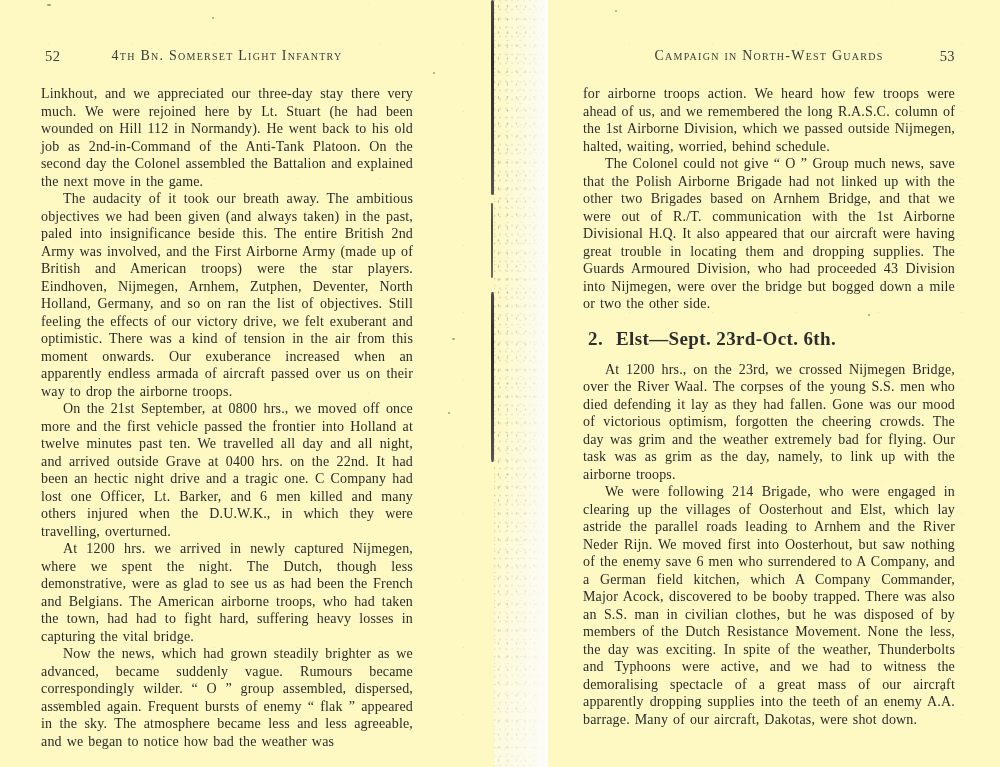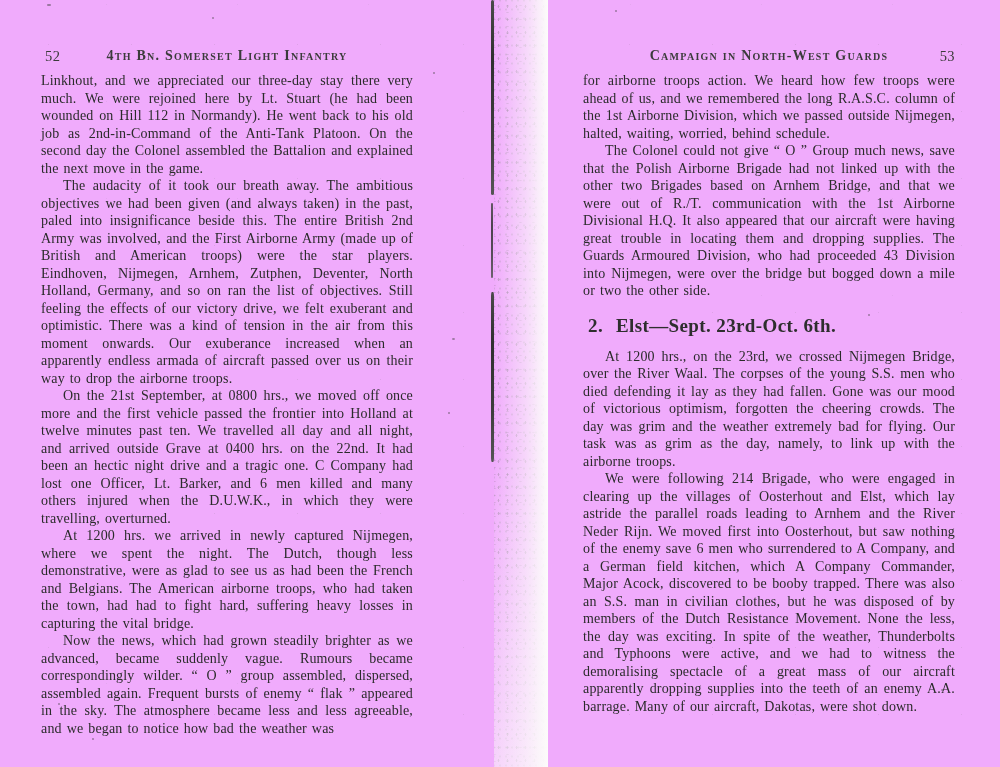--- a/index.html
+++ b/index.html
@@ -5,21 +5,21 @@
   html, body { margin: 0; padding: 0; }
   body {
     width: 1000px; height: 767px;
     background: #fdfdfc;
     font-family: "Liberation Serif", "DejaVu Serif", serif;
     position: relative;
     overflow: hidden;
   }
   .scan {
     position: absolute; inset: 0;
-    background: #f0abfc;
+    background: #fef9c3;
   }
   
   .scan::before {
     content: ""; position: absolute; inset: 0; pointer-events: none;
     background-image:
       radial-gradient(rgba(110,110,110,0.55) 0.5px, transparent 1px),
       radial-gradient(rgba(140,140,140,0.45) 0.4px, transparent 0.9px);
     background-size: 83px 67px, 131px 97px;
     background-position: 7px 11px, 41px 53px;
     opacity: 0.25;
@@ -31,26 +31,25 @@
   .page-left  { left: 41px;  }
   .page-right { left: 583px; }
   .running-head {
     position: relative; height: 22px;
     font-size: 14px; color: #3b3b3b;
   }
   .running-title {
     position: absolute; left: 0; right: 0; text-align: center;
     font-variant: small-caps; letter-spacing: 0.09em;
     white-space: nowrap;
-    font-weight: bold;
   }
   .pgnum { position: absolute; top: 0; font-size: 14.5px; letter-spacing: 0.03em; }
   .pgnum-left  { left: 4px; }
   .pgnum-right { right: 0; }
-  .body-text { margin-top: 2px; }
+  .body-text { margin-top: 15px; }
   .body-text p {
     margin: 0;
     font-size: 14px;
     line-height: 17.5px;
     text-align: justify;
     word-spacing: 0.09em;
     letter-spacing: 0.012em;
   }
   .body-text p.indent { text-indent: 22px; }
   .section-heading {

